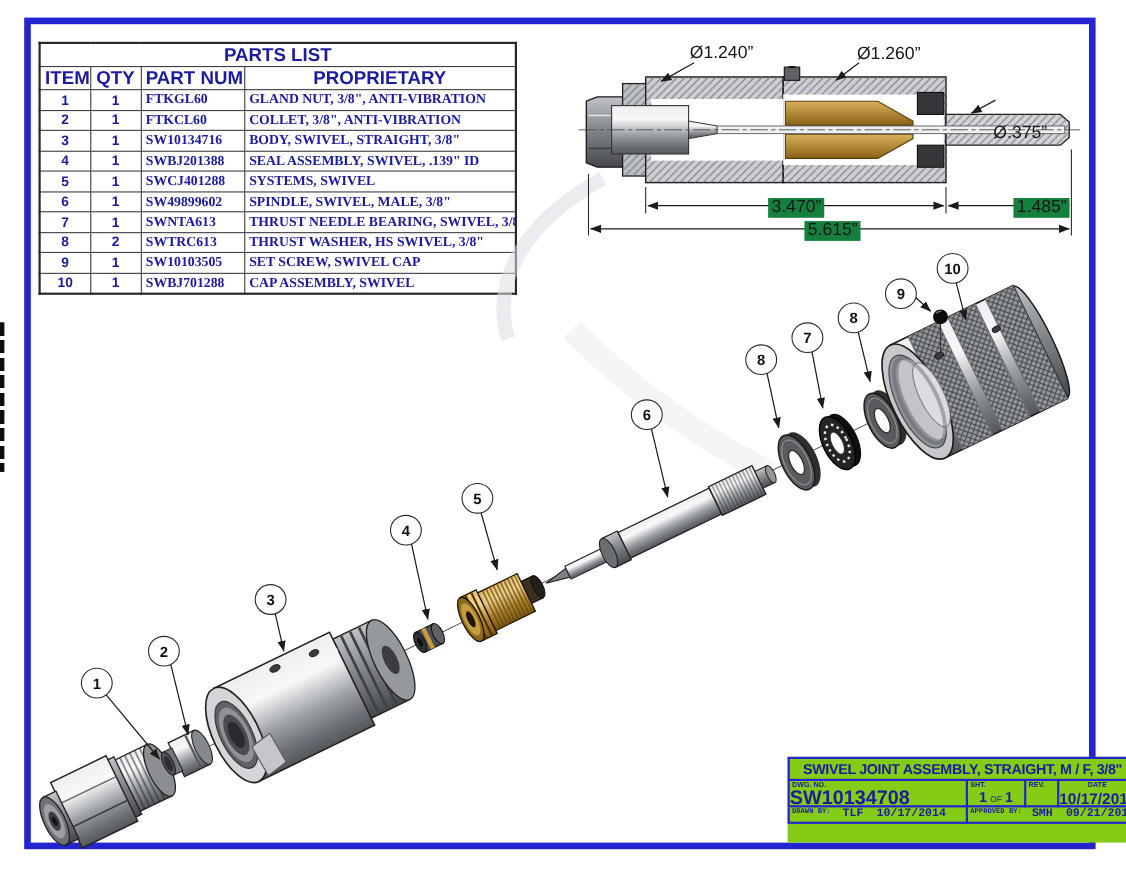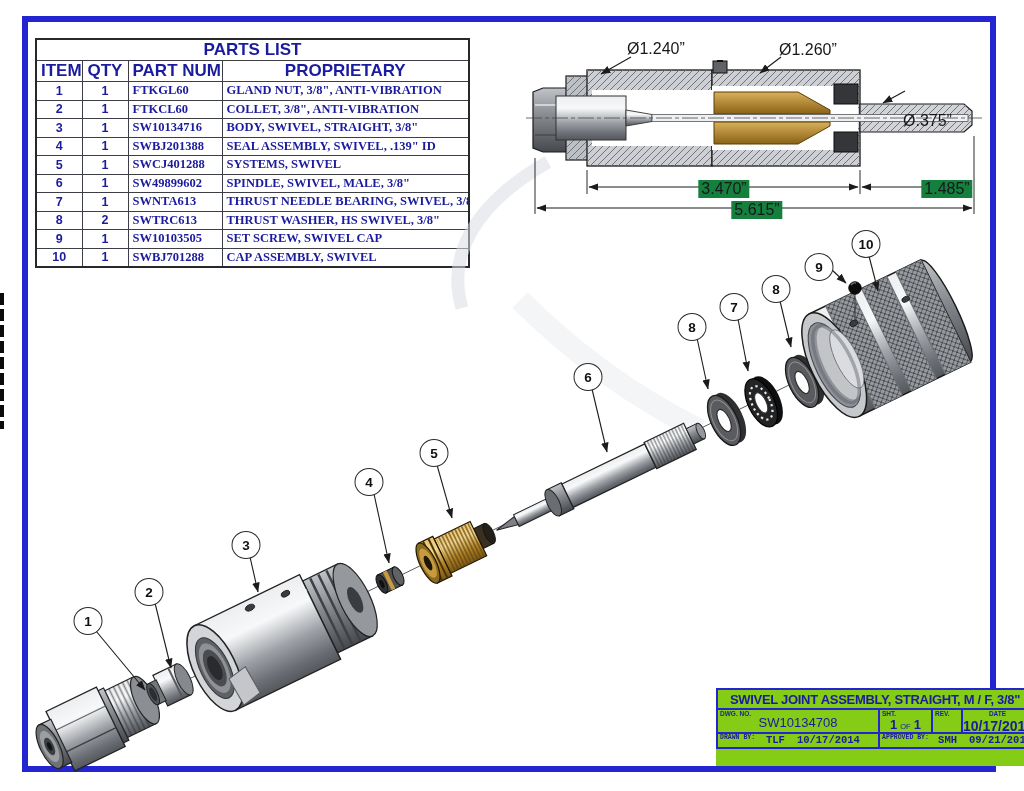--- a/index.html
+++ b/index.html
@@ -32,21 +32,21 @@
   
   .tblock{position:absolute;left:672px;top:688px;width:318px;height:78px;z-index:7;
           color:#1b1b9e;background:#84cc16;margin-left:44px;}
   .tb-title{height:18px;border:2.5px solid #2424d0;display:flex;align-items:center;justify-content:center;
             font-size:13px;font-weight:700;letter-spacing:-0.3px;white-space:nowrap;}
   .tb-grid{display:flex;height:24px;border-left:2.5px solid #2424d0;border-right:2.5px solid #2424d0;}
   .tb-grid .cell{position:relative;border-right:2px solid #2424d0;border-bottom:2px solid #2424d0;}
   .tb-grid .cell:last-child{border-right:none;}
   .lbl{position:absolute;left:2px;top:0;font-size:6.5px;font-weight:700;letter-spacing:0;}
   .cell.dwg{width:160px;} .cell.sht{width:51px;} .cell.rev{width:28px;} .cell.date{flex:1;}
-  .val-dwg{position:absolute;left:0;right:0;top:5px;text-align:center;font-size:13px;font-weight:400;}
+  .val-dwg{position:absolute;left:0;right:0;top:5px;font-size:18px;font-weight:700;}
   .val-sht{position:absolute;left:0;right:0;top:7px;text-align:center;font-size:13px;font-weight:700;}
   .val-sht .of{font-size:7.5px;font-weight:400;padding:0 3px;}
   .val-date{position:absolute;left:0;right:0;top:8px;text-align:center;font-size:14px;font-weight:600;}
   .tb-row3{display:flex;height:15px;border-left:2.5px solid #2424d0;border-right:2.5px solid #2424d0;font-family:Liberation Mono, monospace;}
   .tb-row3 .cell{position:relative;border-right:2px solid #2424d0;border-bottom:2px solid #2424d0;
                  display:flex;align-items:flex-end;padding-bottom:1px;}
   .tb-row3 .cell:last-child{border-right:none;}
   .cell.drawn{width:162px;} .cell.appr{flex:1;text-align:center;}
   .who{font-size:10.5px;font-weight:600;margin-left:48px;}
   .cell.appr .who{margin-left:58px;}

